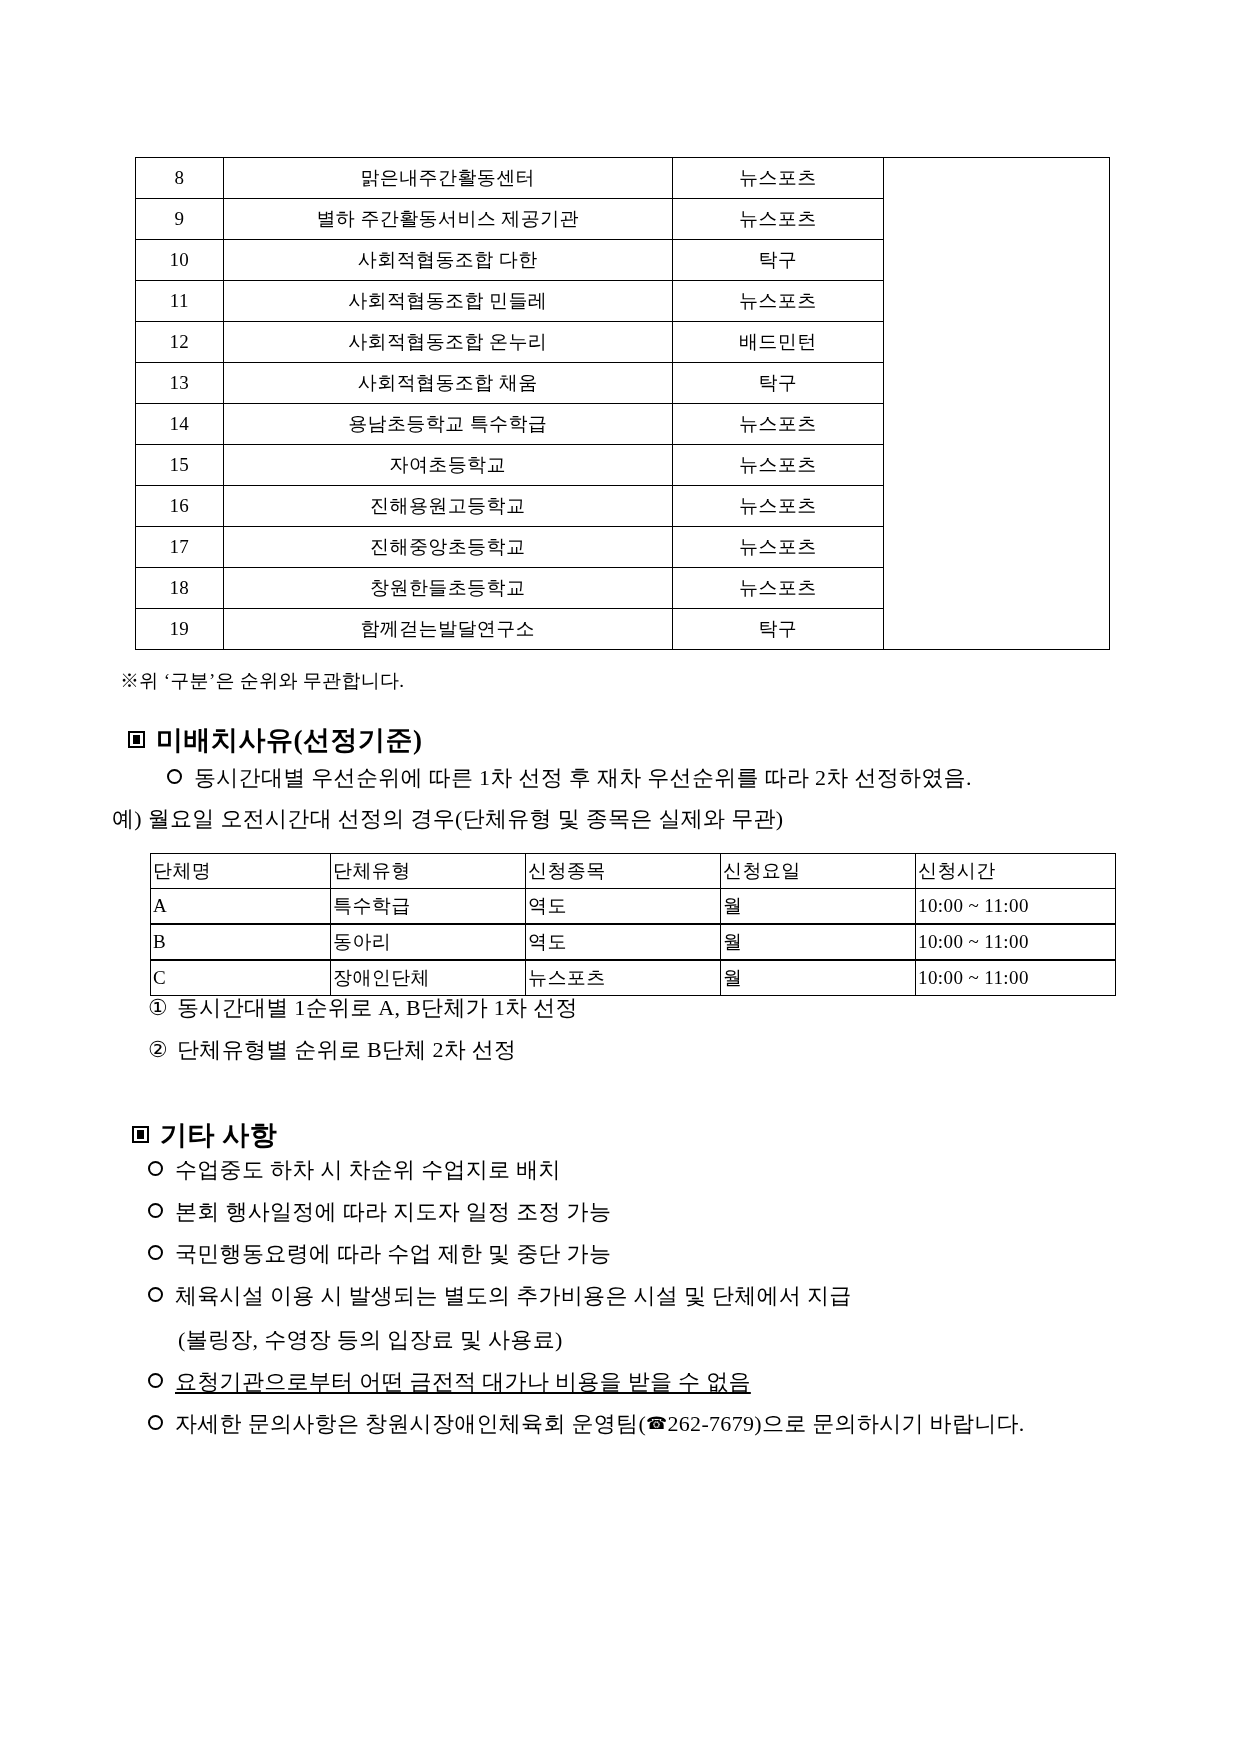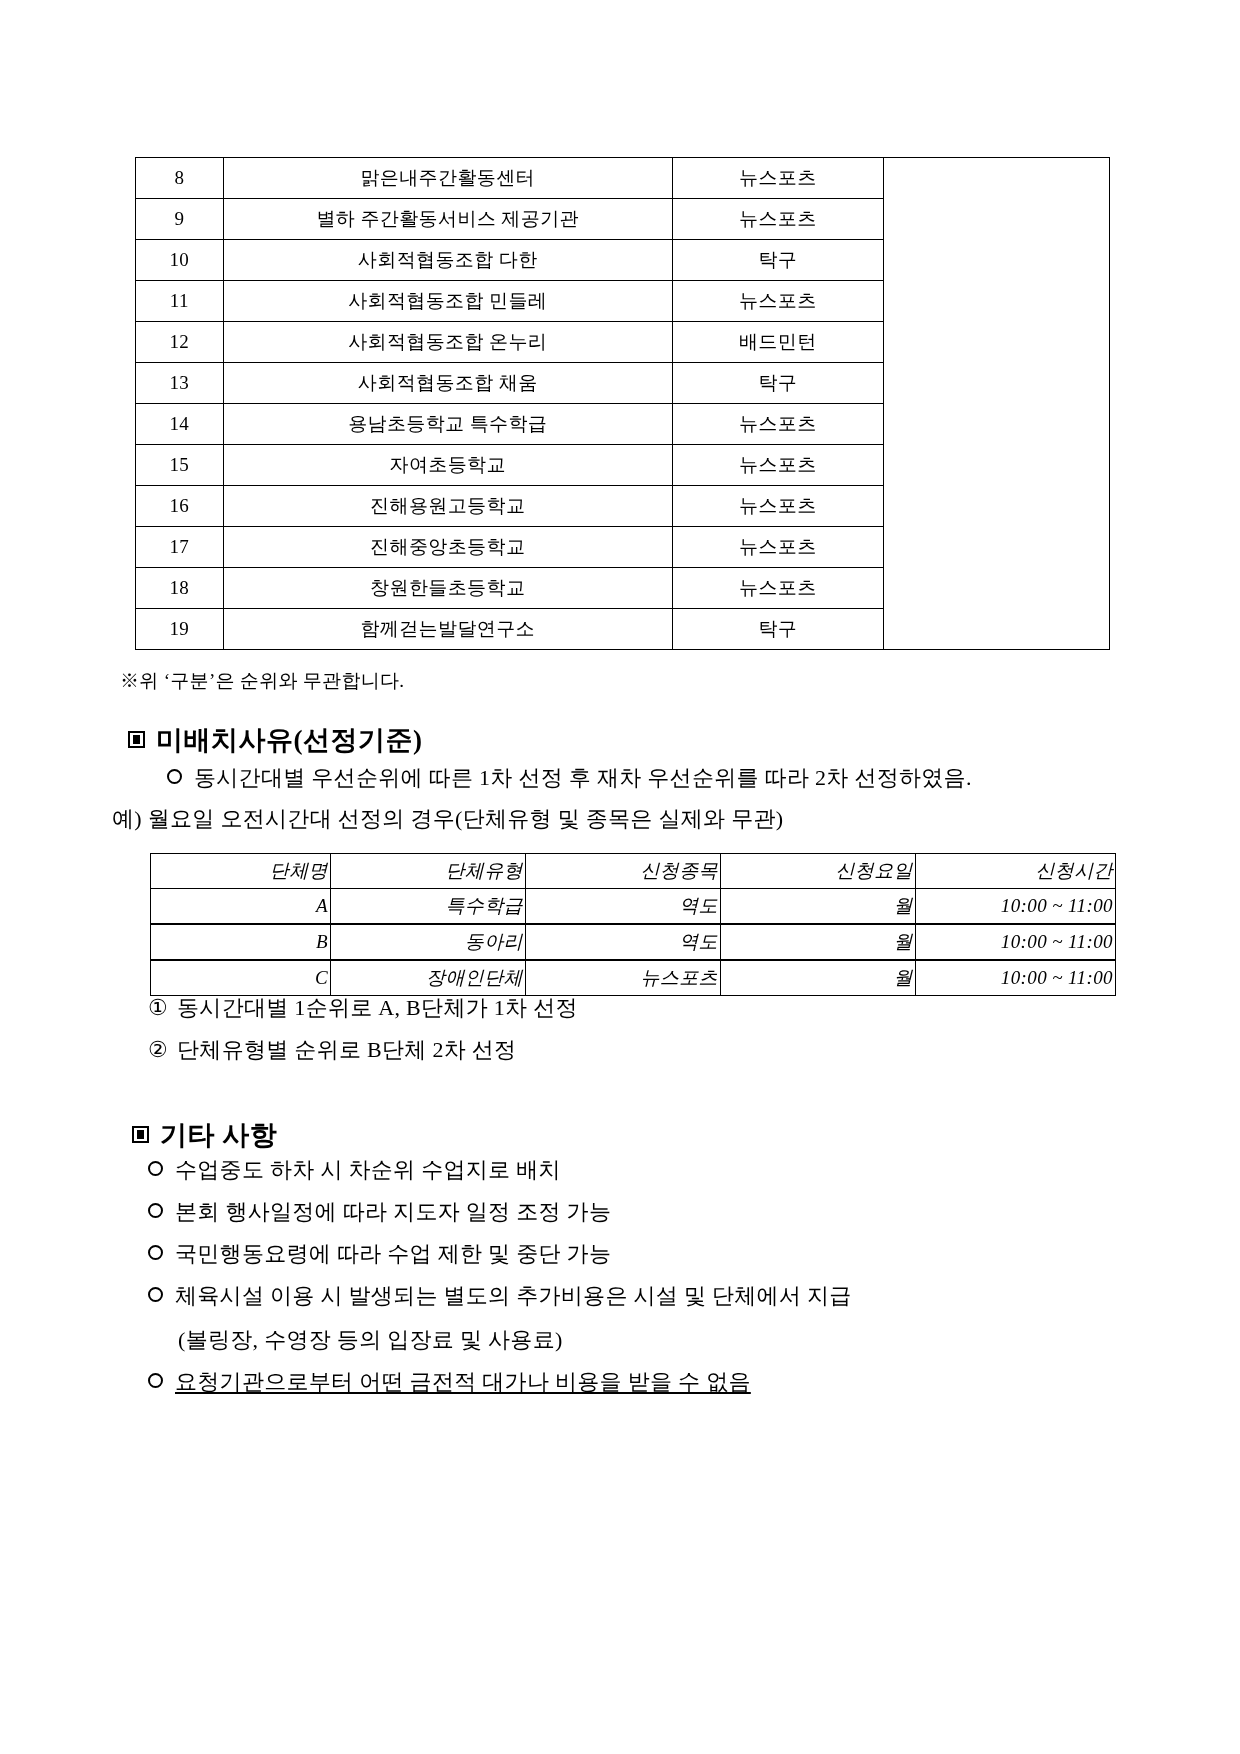--- a/index.html
+++ b/index.html
@@ -135,28 +135,27 @@
     width: 940px;
   }
   table.ex-table {
     border-collapse: collapse;
     width: 940px;
     table-layout: fixed;
   }
   table.ex-table td, table.ex-table th {
     border: 1px solid #000;
     height: 34px;
-    text-align: right;
+    text-align: left;
     vertical-align: middle;
     font-size: 19px;
     font-weight: normal;
     letter-spacing: 0.4px;
     font-family: "Liberation Serif", "DejaVu Serif", serif;
     padding: 0 2px;
-    font-style: italic;
   }
   table.ex-table tr.row-b td {
     border-top: 2px solid #000;
     border-bottom: 2px solid #000;
   }
   .ex-c1 { width: 175px; }
   .ex-c2 { width: 190px; }
   .ex-c3 { width: 190px; }
   .ex-c4 { width: 190px; }
   .ex-c5 { width: 195px; }
@@ -318,14 +317,17 @@
     <span class="o-bullet"></span><span>국민행동요령에 따라 수업 제한 및 중단 가능</span>
   </div>
   <div class="bullet-line" style="left:148px; top:1281px;">
     <span class="o-bullet"></span><span>체육시설 이용 시 발생되는 별도의 추가비용은 시설 및 단체에서 지급</span>
   </div>
   <div class="indent-line" style="left:178px; top:1325px;">(볼링장, 수영장 등의 입장료 및 사용료)</div>
   <div class="bullet-line" style="left:148px; top:1367px;">
     <span class="o-bullet"></span><span class="underlined">요청기관으로부터 어떤 금전적 대가나 비용을 받을 수 없음</span>
   </div>
 
+  <div class="bullet-line" style="left:148px; top:1409px;">
+    <span class="o-bullet"></span><span>자세한 문의사항은 창원시장애인체육회 운영팀(</span><span class="phone-glyph">☎</span><span>262-7679</span><span>)으로 문의하시기 바랍니다.</span>
+  </div>
 
 </div>
 
 </body></html>

